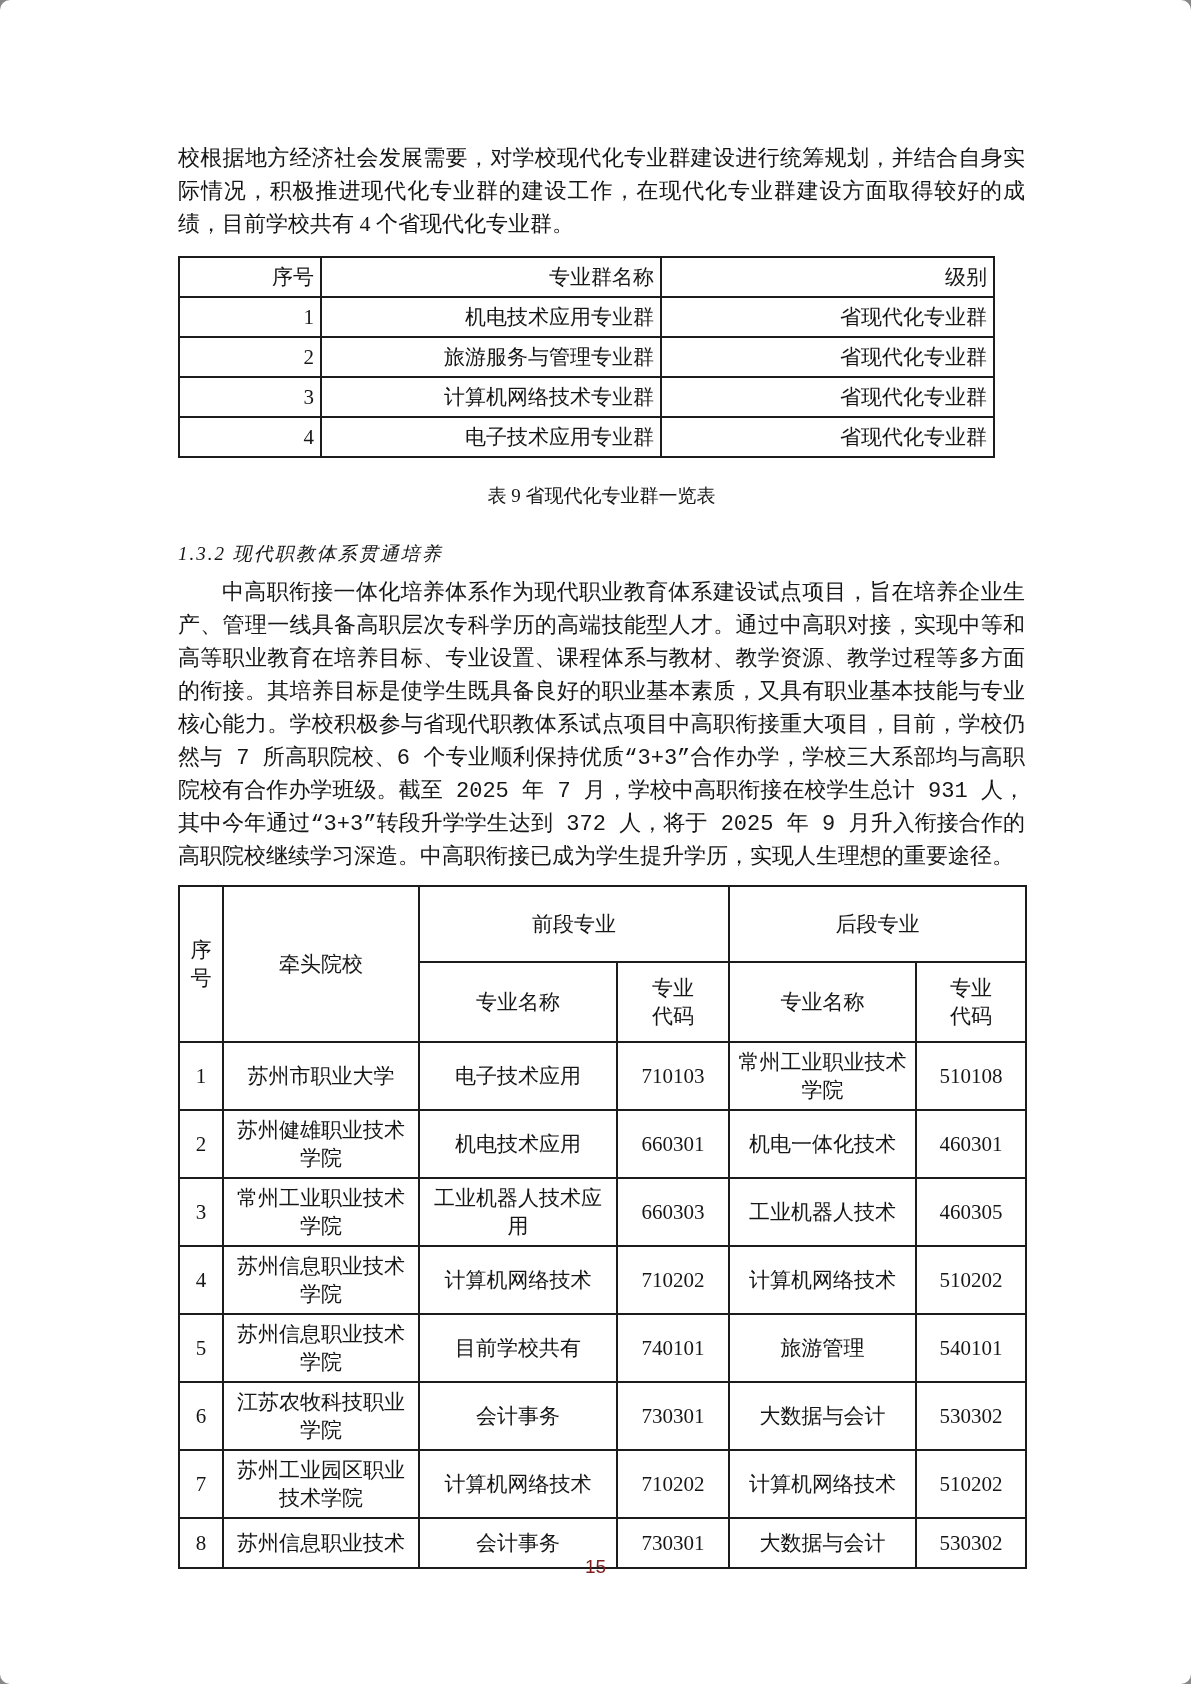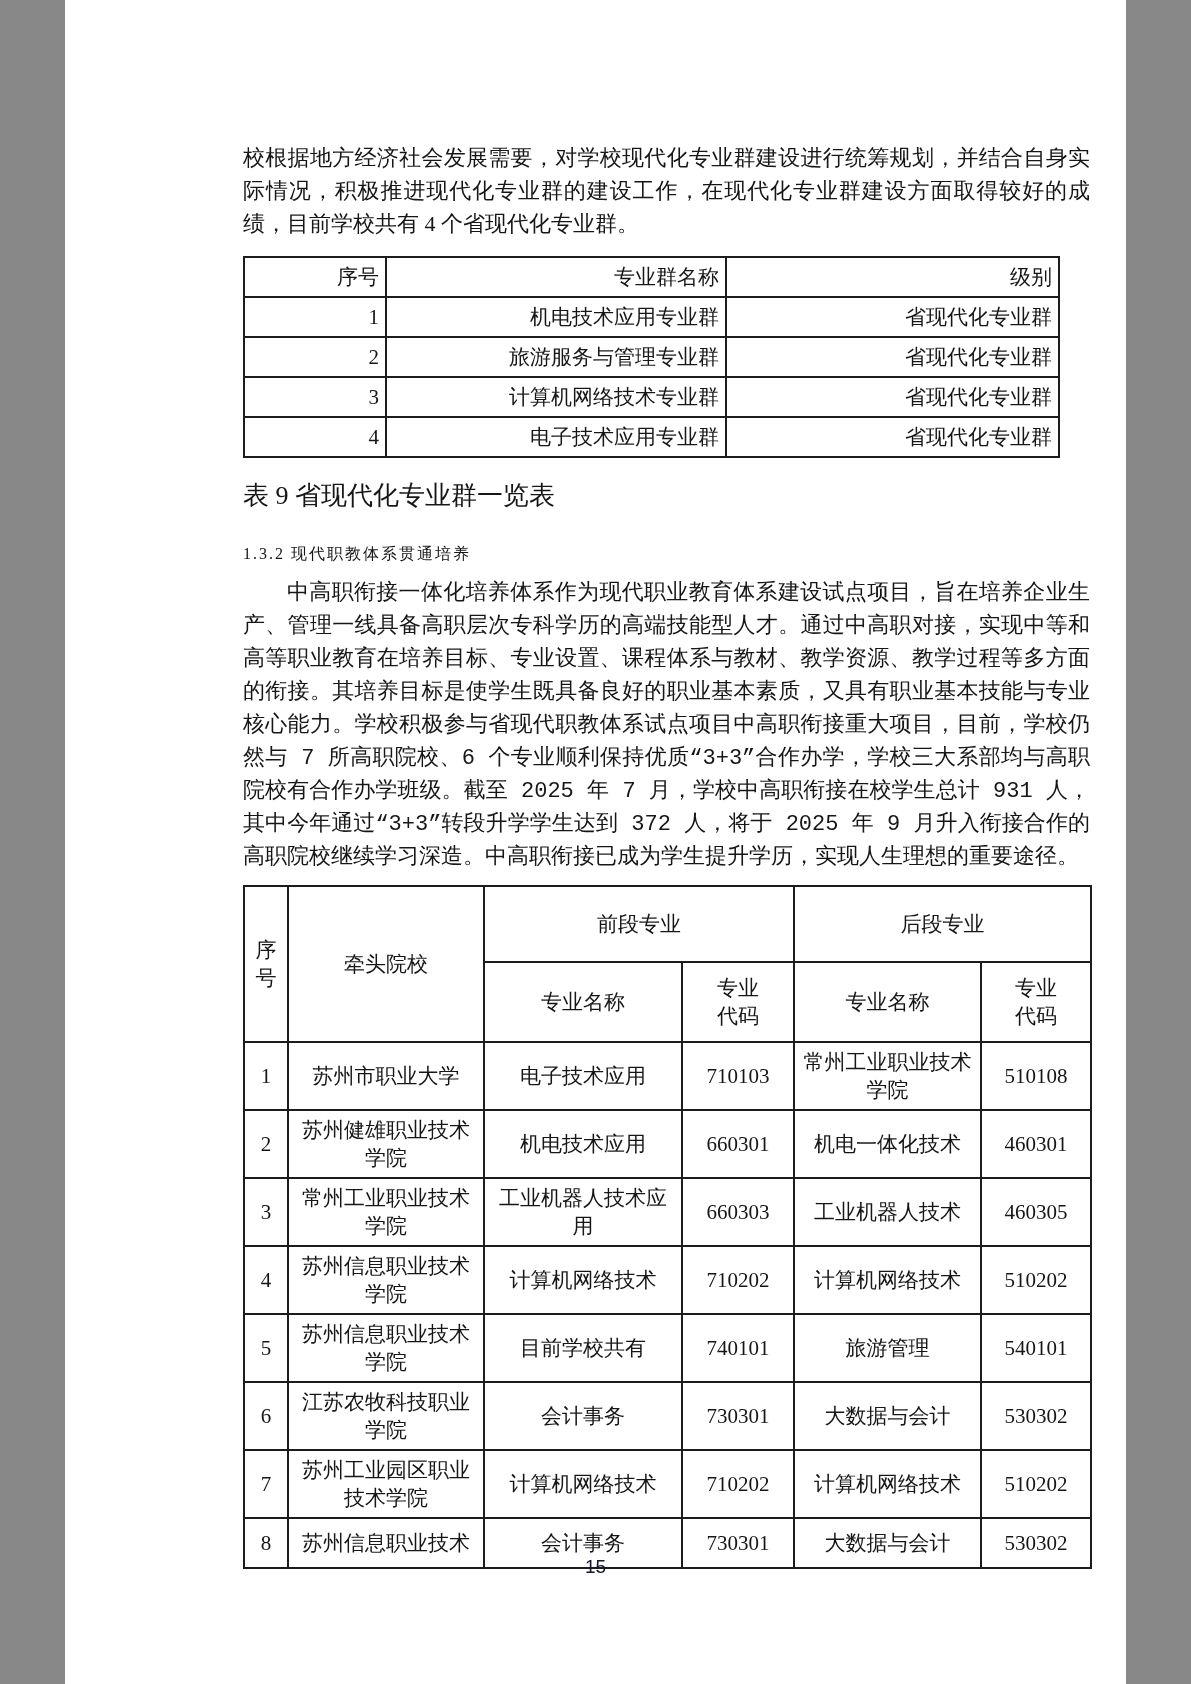--- a/index.html
+++ b/index.html
@@ -1,24 +1,25 @@
 <!DOCTYPE html>
 <html><head>
 <meta charset="utf-8">
 <style>
   html, body { margin: 0; padding: 0; background: #888; }
   .page {
     position: relative;
-    width: 1061px;
+    width: 1191px;
     height: 1684px;
     margin: 0 auto;
     background: #ffffff;
     font-family: "Liberation Serif", "DejaVu Serif", serif;
     color: #161616;
     overflow: hidden;
+    border-radius: 10px;
   }
   .content {
     position: absolute;
     left: 178px;
     top: 0;
     width: 847px;
   }
   .para {
     font-size: 22px;
     line-height: 33px;
@@ -41,26 +42,28 @@
     line-height: 28px;
     font-weight: normal;
     overflow: hidden;
   }
   .table1 {
     width: 815px;
     margin-top: 16px;
   }
   .table1 td, .table1 th { height: 28px; text-align: right; }
   .caption {
-    font-size: 26px;
+    font-size: 19px;
+    text-align: center;
     margin: 21px 0 0 0;
     line-height: 33px;
   }
   .section-heading {
-    font-size: 16px;
+    font-size: 19px;
+    font-style: italic;
     letter-spacing: 2px;
     margin: 24px 0 0 0;
     line-height: 36px;
     font-weight: normal;
   }
   .table2 {
     width: 847px;
     margin-top: 11px;
   }
   .table2 thead th { font-weight: normal; margin-top: 37px; }
@@ -69,21 +72,21 @@
   .table2 tbody td { height: 38px; }
   .wrap2 { white-space: pre-line; }
   .page-number {
     position: absolute;
     left: 0;
     right: 0;
     top: 1556px;
     text-align: center;
     font-family: "Liberation Sans", "DejaVu Sans", sans-serif;
     font-size: 19px;
-    color: #0f172a;
+    color: #7f1d1d;
   }
 </style>
 </head>
 <body>
 
 <div class="page">
   <div class="content">
 
     <p class="para para-intro">校根据地方经济社会发展需要，对学校现代化专业群建设进行统筹规划，并结合自身实际情况，积极推进现代化专业群的建设工作，在现代化专业群建设方面取得较好的成绩，目前学校共有 4 个省现代化专业群。</p>
 

